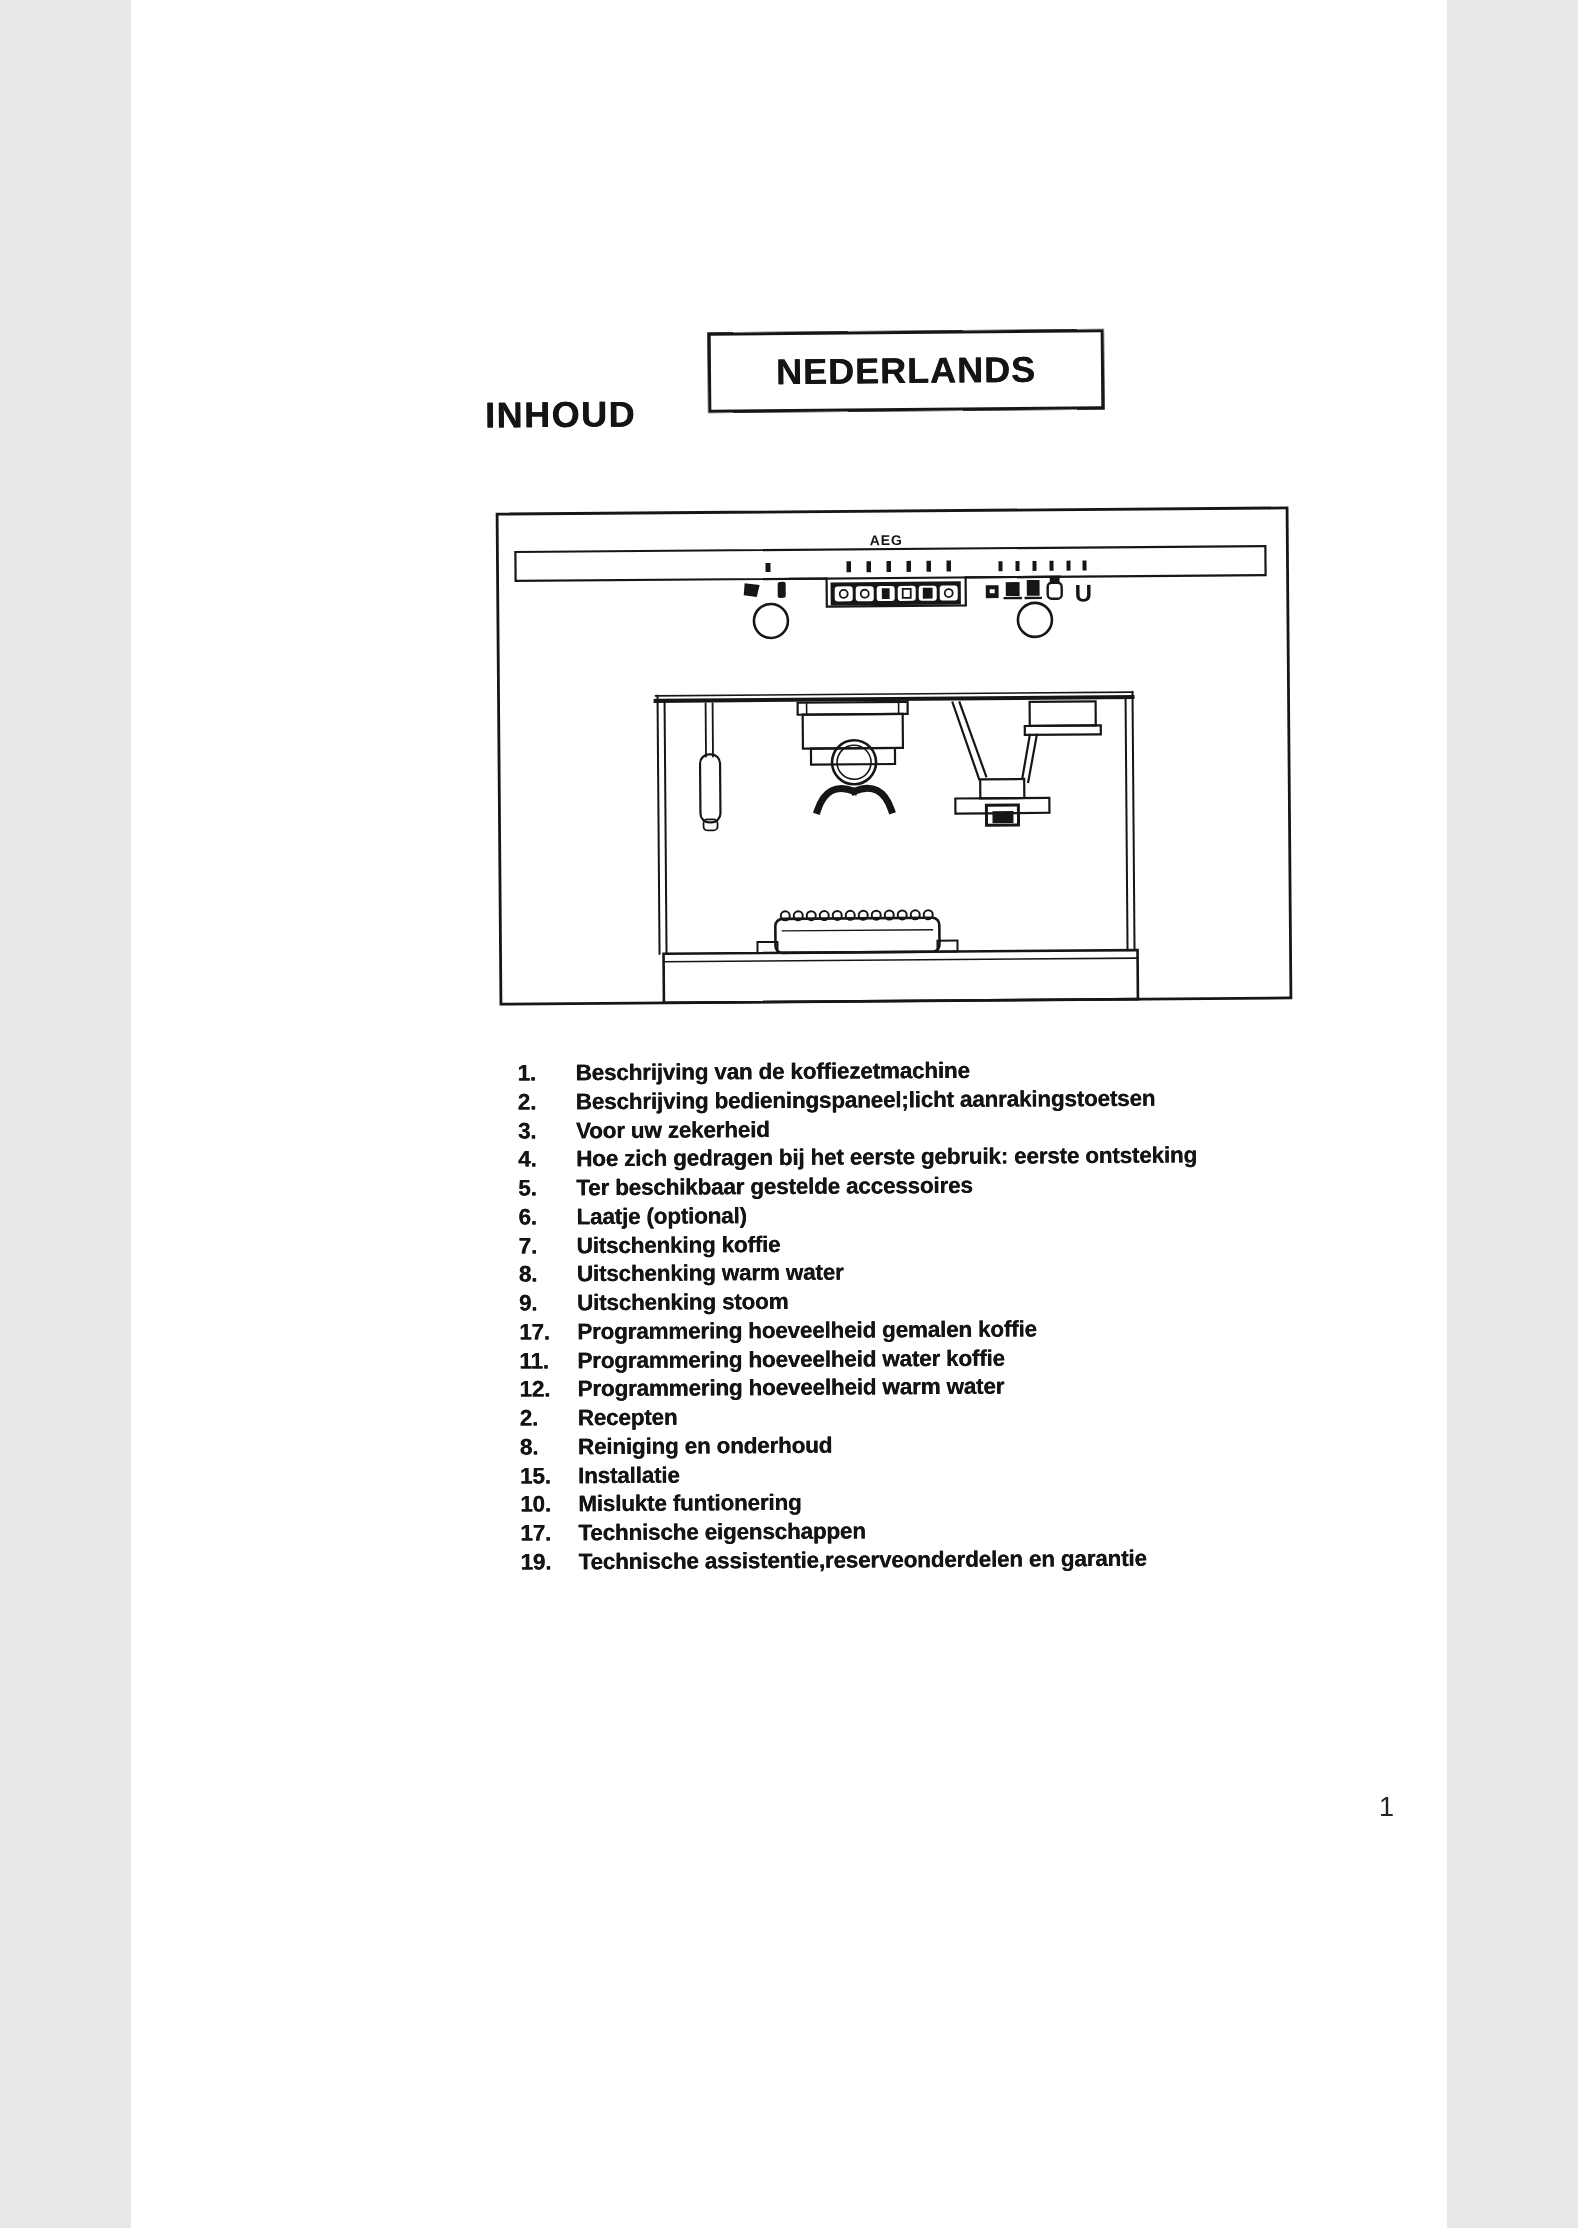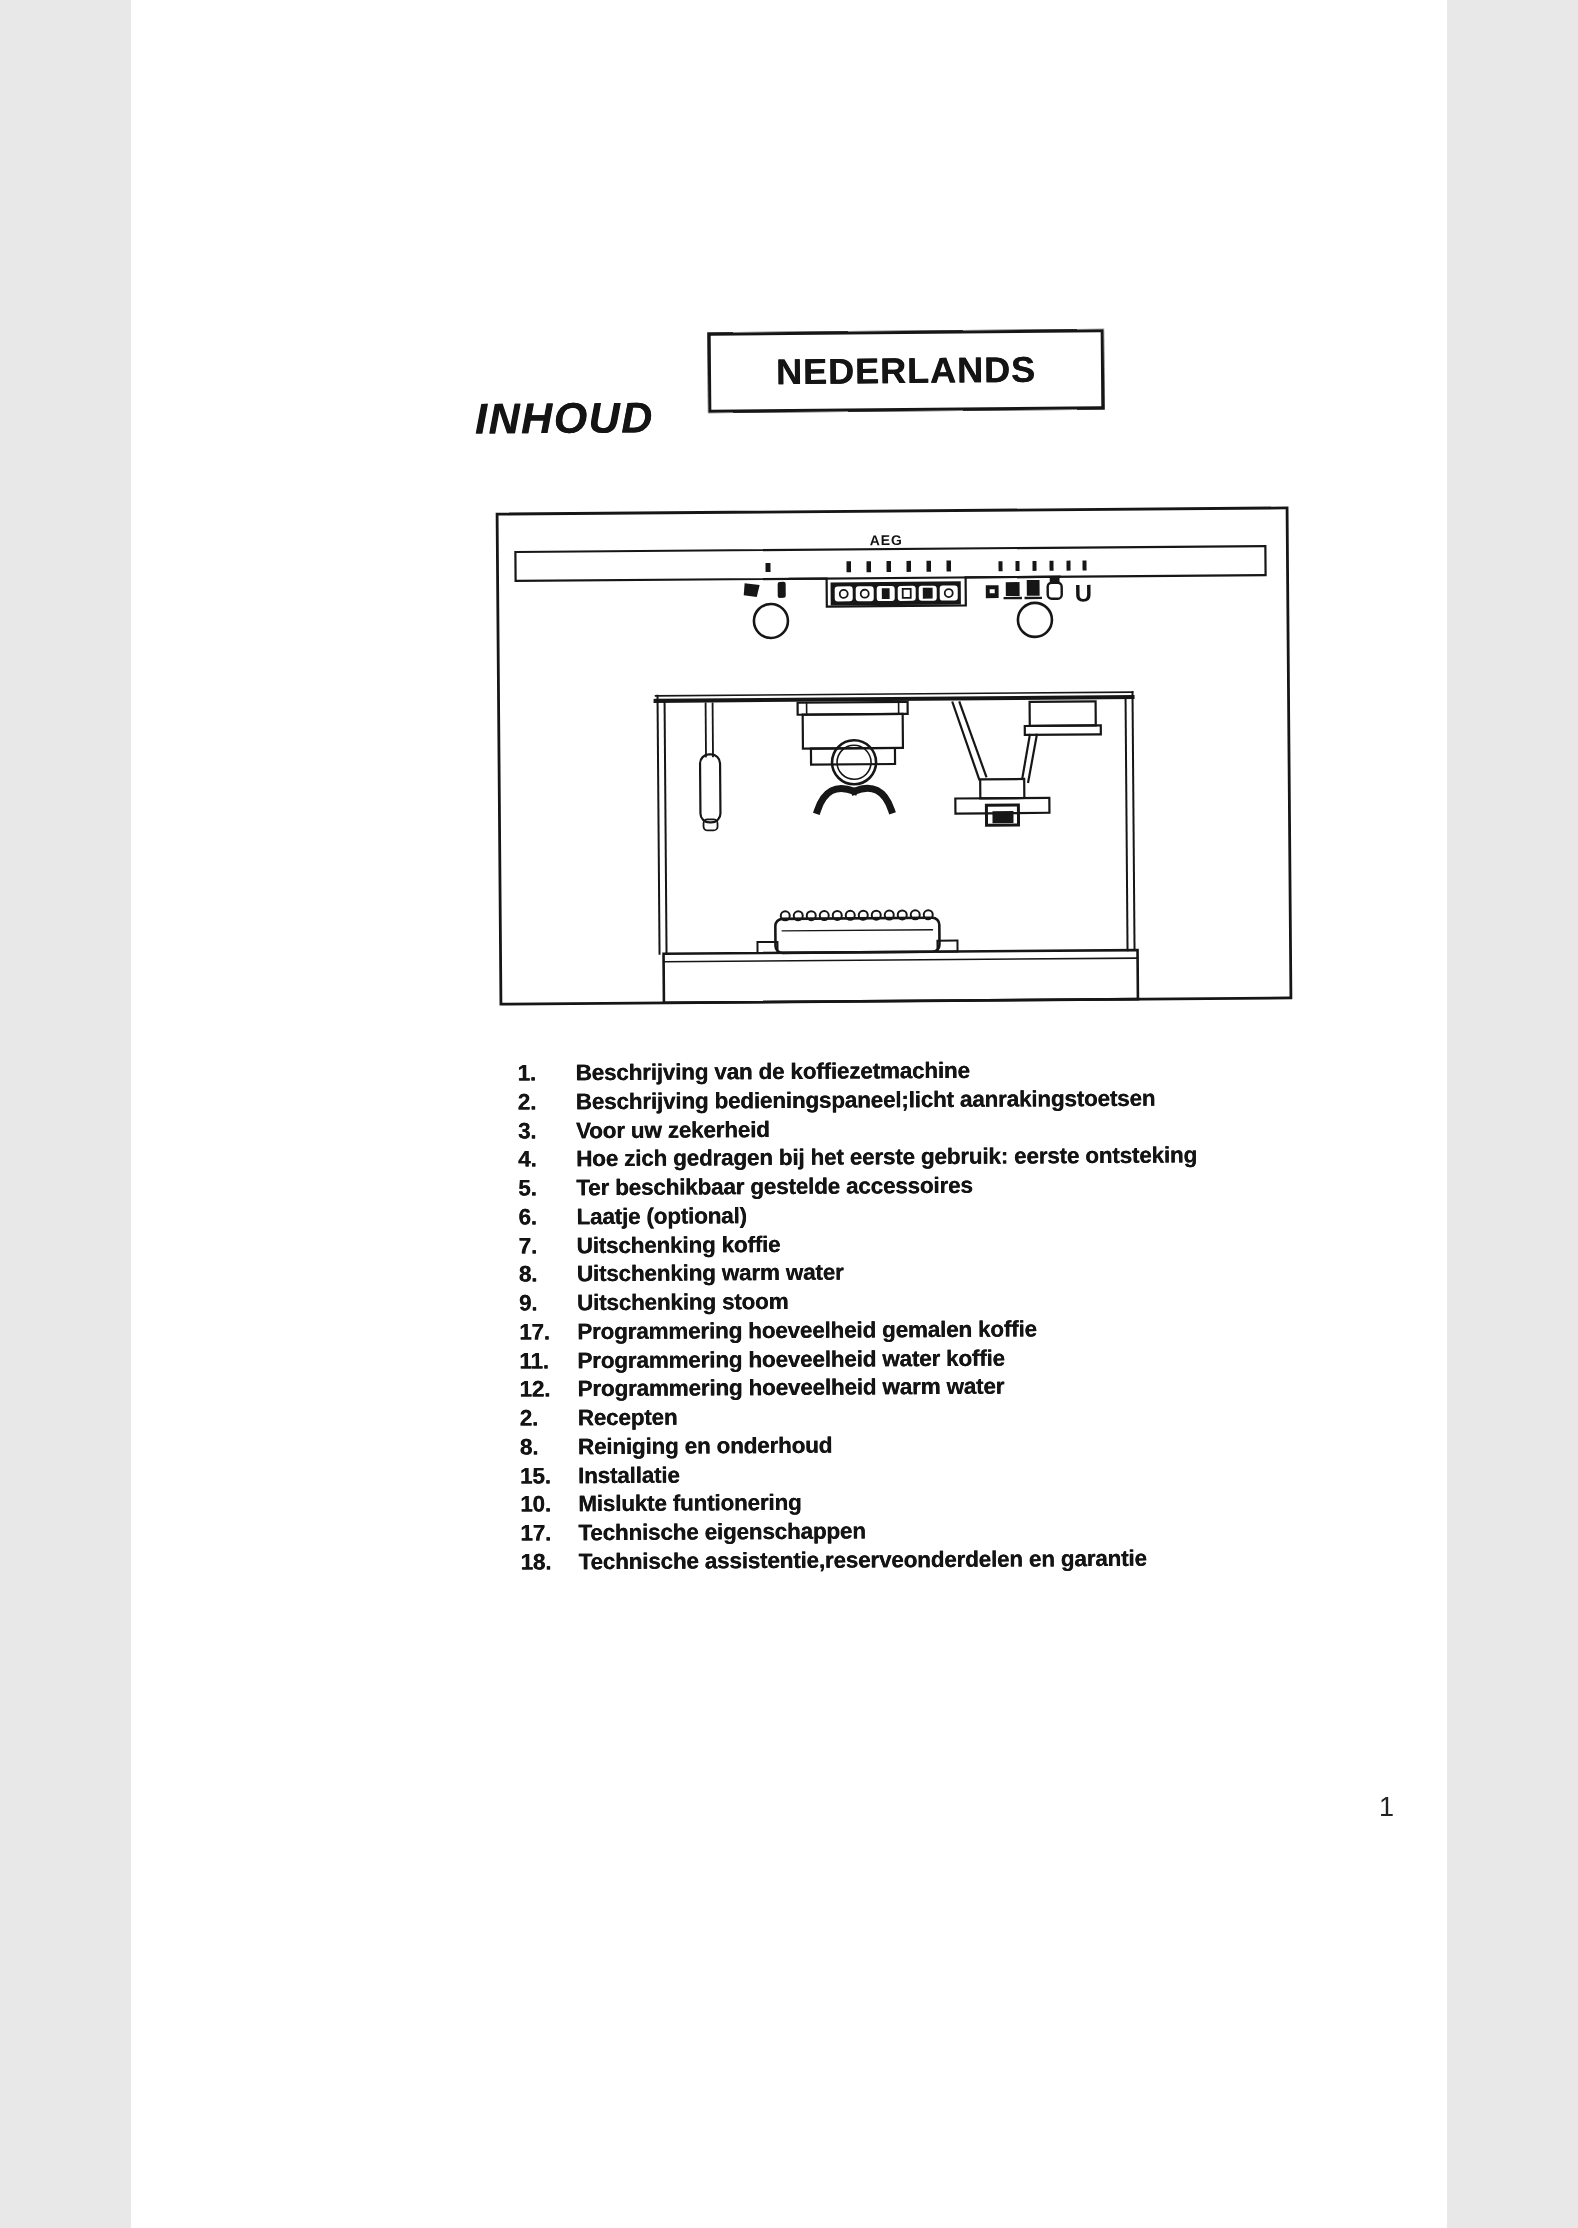--- a/index.html
+++ b/index.html
@@ -17,25 +17,24 @@
     border:3.5px solid #161616;
     display:flex;align-items:center;justify-content:center;
     transform:rotate(-0.5deg);
     box-shadow:0 0 0 0.5px #3a3a3a;
   }
   .banner-box span{
     font-size:36px;font-weight:700;letter-spacing:1px;
     text-shadow:0.4px 0 0 #141414;
   }
   .inhoud{
-    position:absolute;left:344px;top:394px;
-    font-size:43px;font-weight:700;letter-spacing:1.5px;
+    position:absolute;left:354px;top:394px;
+    font-size:36px;font-weight:700;letter-spacing:1.5px;
     text-shadow:0.4px 0 0 #141414;
     transform:rotate(-0.4deg);
-    font-style:italic;
   }
   .machine{
     position:absolute;left:364px;top:506px;
     transform:rotate(-0.45deg);
   }
   .toc{
     position:absolute;left:388px;top:1058px;width:840px;
     list-style:none;margin:0;padding:0;
     transform:rotate(-0.35deg);
   }
@@ -267,20 +266,20 @@
       </li>
       <li>
         <span class="num">10.</span>
         <span class="label">Mislukte funtionering</span>
       </li>
       <li>
         <span class="num">17.</span>
         <span class="label">Technische eigenschappen</span>
       </li>
       <li>
-        <span class="num">18.</span>
+        <span class="num">19.</span>
         <span class="label">Technische assistentie,reserveonderdelen en garantie</span>
       </li>
     </ol>
 
   <div class="pagenum">1</div>
 
 </div>
 
 </body></html>

